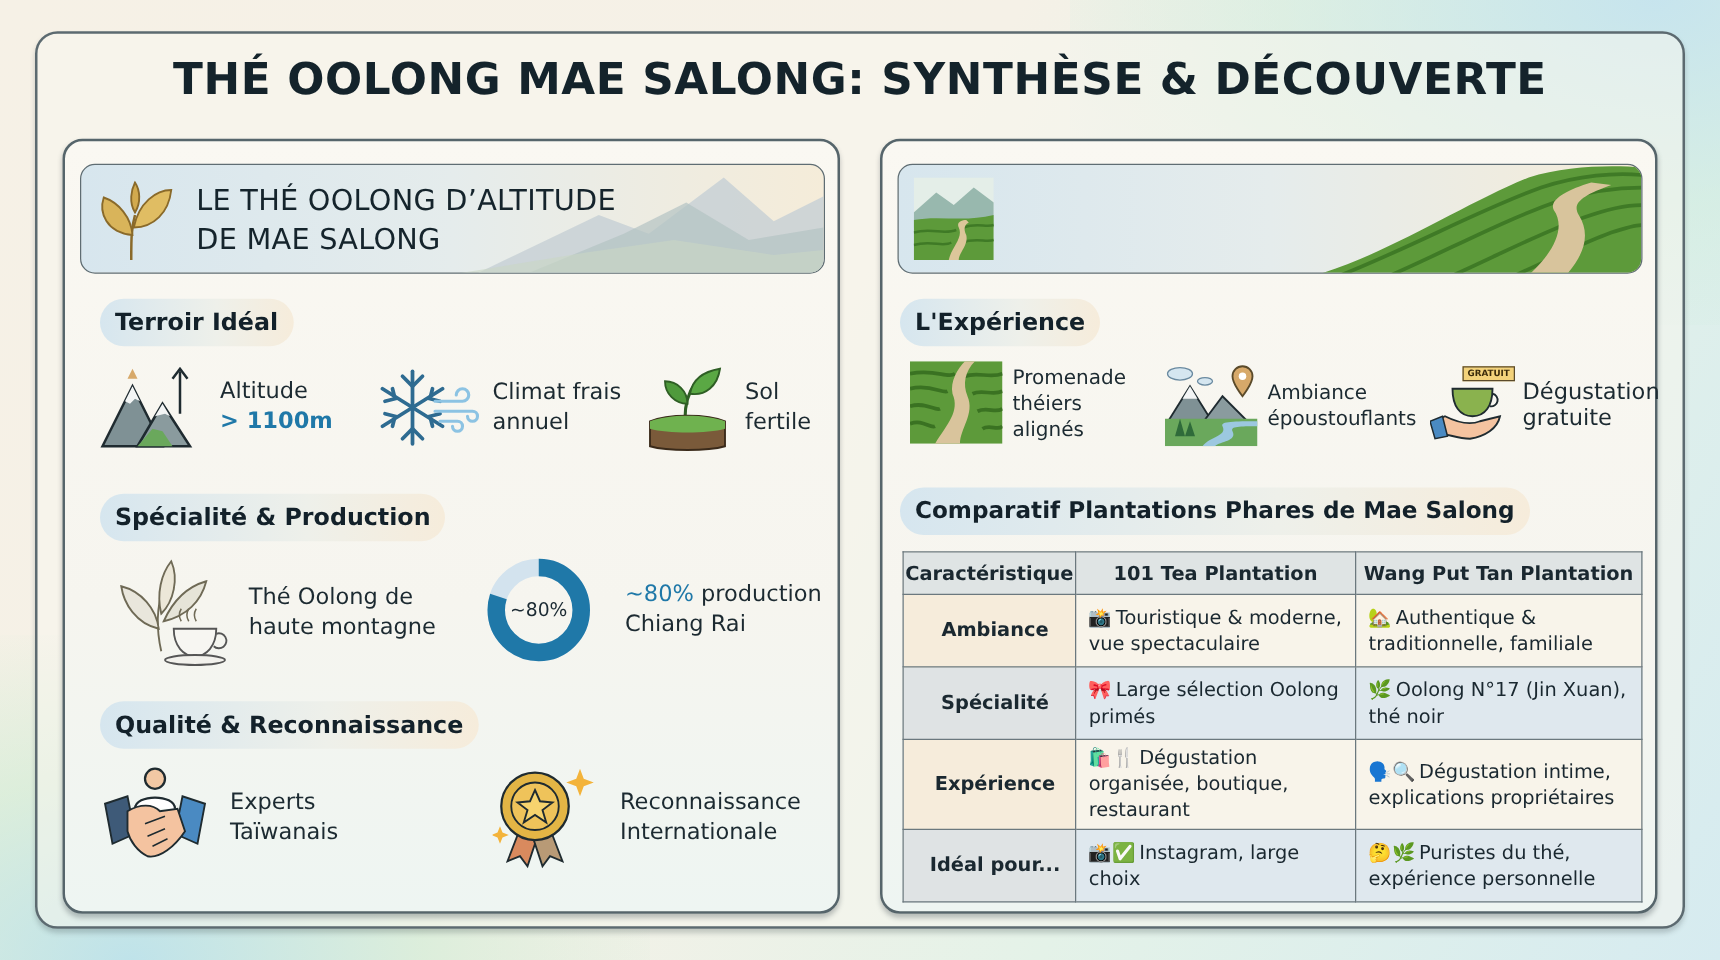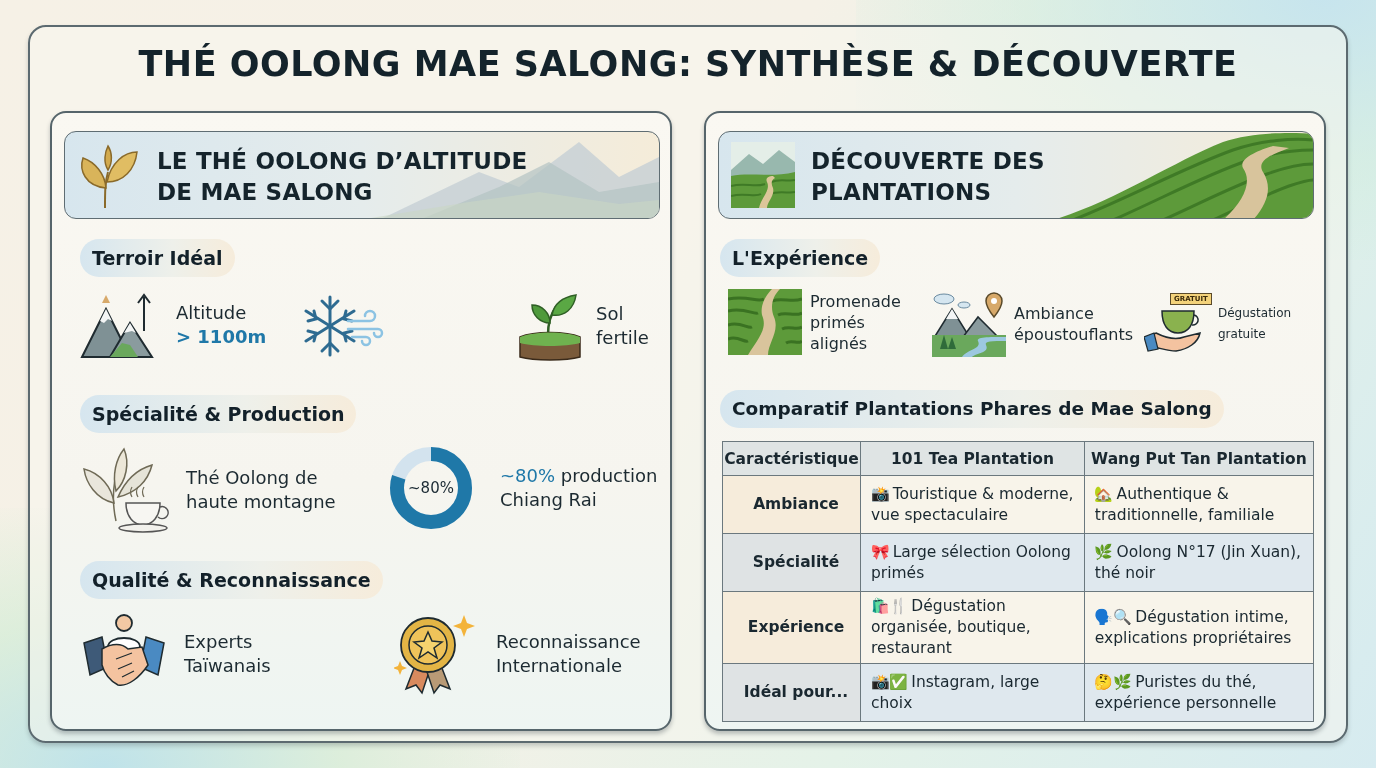--- a/index.html
+++ b/index.html
@@ -38,21 +38,21 @@
     .panel.left { left: 50px; width: 622px; }
     .panel.right { left: 704px; width: 622px; }
     .banner {
       position: absolute; left: 12px; top: 18px; width: 596px; height: 88px;
       border: 1.5px solid #5f6d73; border-radius: 12px;
       background: linear-gradient(90deg, #d7e6ee 0%, #e5ecec 50%, #f5ecd9 100%);
       overflow: hidden;
     }
     .banner-title {
       position: absolute; left: 92px; top: 14px;
-      font-weight: bold; font-size: 23px; line-height: 31px; color: #15242c;
+      font-weight: normal; font-size: 23px; line-height: 31px; color: #15242c;
       letter-spacing: 0.2px;
     }
     .pill {
       position: absolute; height: 38px; padding: 0 12px; border-radius: 19px;
       background: linear-gradient(90deg, #d6e6ef 0%, #eef0ea 60%, #f6ecdb 100%);
       font-weight: bold; font-size: 19px; line-height: 38px; color: #13212a;
       white-space: nowrap;
     }
     .feat { position: absolute; display: flex; align-items: center; }
     .feat .txt { font-size: 18px; line-height: 24px; color: #1c2a31; }
@@ -134,39 +134,43 @@
         <polyline points="48,38 40,40 42,48"></polyline>
         <polyline points="4,38 12,40 10,48"></polyline>
         <polyline points="48,28 40,26 42,18"></polyline>
       </g>
       <g stroke="#8cc3e3" stroke-width="2.5" fill="none" stroke-linecap="round">
         <path d="M44 28 H66 a5 5 0 1 0 -5 -5"></path>
         <path d="M44 36 H74 a4 4 0 1 1 -4 4"></path>
         <path d="M48 44 H62 a4 4 0 1 1 -4 4"></path>
       </g>
     </svg>
+    <div class="txt" style="margin-left:10px">
+      <div>Climat frais</div>
+      <div>annuel</div>
+    </div>
   </div>
 
   <div class="feat" style="left:466px;top:178px">
     <svg class="icon" width="64" height="70" viewBox="0 0 64 70">
       <path d="M30 44 C30 34 32 24 38 16" stroke="#2f5f25" stroke-width="2.5" fill="none"></path>
       <path d="M32 32 C22 32 14 24 14 14 C24 14 32 22 32 32Z" fill="#4f9a3c" stroke="#2f5f25" stroke-width="1.5"></path>
       <path d="M34 24 C36 12 46 6 58 4 C56 18 46 26 34 24Z" fill="#5aa844" stroke="#2f5f25" stroke-width="1.5"></path>
       <path d="M2 46 C16 40 48 40 62 46 L62 66 C48 70 16 70 2 66Z" fill="#7a5a3a" stroke="#3a2a1a" stroke-width="1.5"></path>
       <path d="M2 46 C16 40 48 40 62 46 L62 52 C48 56 16 56 2 52Z" fill="#6fb24f"></path>
     </svg>
     <div class="txt" style="margin-left:14px">
       <div>Sol</div>
       <div>fertile</div>
     </div>
   </div>
 
   <div class="pill" style="left:28px;top:282px">Spécialité &amp; Production</div>
 
-  <div class="feat" style="left:30px;top:334px">
+  <div class="feat" style="left:43px;top:334px">
     <svg class="icon" width="92" height="86" viewBox="0 0 92 86">
       <path d="M34 74 C30 56 30 40 36 20" stroke="#6f6a56" stroke-width="1.5" fill="none"></path>
       <path d="M32 56 C14 52 4 36 2 22 C18 26 30 40 32 56Z" fill="#e9e6dc" stroke="#6f6a56" stroke-width="1.5"></path>
       <path d="M34 44 C30 28 34 12 42 2 C48 16 44 34 34 44Z" fill="#ece7d8" stroke="#6f6a56" stroke-width="1.5"></path>
       <path d="M36 50 C44 32 56 22 70 18 C66 34 54 46 36 50Z" fill="#e6e4d8" stroke="#6f6a56" stroke-width="1.5"></path>
       <path d="M50 50 q-3 -5 0 -10 M56 50 q-3 -5 0 -10 M62 50 q-3 -5 0 -10" stroke="#6f6a56" stroke-width="1.2" fill="none"></path>
       <path d="M44 56 H78 C78 70 70 78 61 78 C52 78 44 70 44 56Z" fill="#f7f6f2" stroke="#555" stroke-width="1.5"></path>
       <path d="M78 60 a6 6 0 1 1 -2 10" stroke="#555" stroke-width="1.5" fill="none"></path>
       <ellipse cx="61" cy="81" rx="24" ry="4" fill="#f2f1ec" stroke="#555" stroke-width="1.5"></ellipse>
     </svg>
@@ -241,24 +245,20 @@
       <polygon points="0,28 18,12 32,22 48,8 64,20 64,40 0,40" fill="#98b8ae"></polygon>
       <path d="M0 34 C20 30 40 36 64 30 L64 66 L0 66Z" fill="#5d9a3a"></path>
       <g stroke="#3f7a26" stroke-width="2" fill="none">
         <path d="M0 44 C14 40 24 46 34 42"></path>
         <path d="M0 54 C14 50 24 56 30 52"></path>
         <path d="M40 40 C50 36 58 40 64 38"></path>
         <path d="M38 52 C50 48 58 52 64 50"></path>
       </g>
       <path d="M28 66 C30 56 40 48 36 40 C34 36 38 34 42 34 L44 36 C40 38 40 42 42 46 C44 54 36 60 36 66Z" fill="#dcc69a"></path>
     </svg>
-    <div class="banner-title">
-      <div>DÉCOUVERTE DES</div>
-      <div>PLANTATIONS</div>
-    </div>
   </div>
 
   <div class="pill" style="left:14px;top:126px">L'Expérience</div>
 
   <div class="feat" style="left:22px;top:176px">
     <svg class="icon" width="74" height="66" viewBox="0 0 74 66">
       <rect width="74" height="66" fill="#5d9a3a"></rect>
       <g stroke="#3a7222" stroke-width="3" fill="none">
         <path d="M0 10 C20 6 30 14 36 10"></path>
         <path d="M0 22 C16 18 26 26 30 24"></path>
@@ -266,21 +266,21 @@
         <path d="M0 50 C10 46 16 54 20 52"></path>
         <path d="M44 12 C54 8 64 14 74 10"></path>
         <path d="M50 26 C58 22 66 28 74 24"></path>
         <path d="M54 40 C62 36 68 42 74 38"></path>
         <path d="M58 54 C64 50 70 56 74 52"></path>
       </g>
       <path d="M20 66 C30 50 40 40 34 26 C32 16 38 6 44 0 L52 0 C44 8 42 18 46 28 C52 42 40 54 40 66Z" fill="#d9c49c"></path>
     </svg>
     <div class="txt" style="margin-left:8px;font-size:16px;line-height:21px">
       <div>Promenade</div>
-      <div>primés</div>
+      <div>théiers</div>
       <div>alignés</div>
     </div>
   </div>
 
   <div class="feat" style="left:226px;top:178px">
     <svg class="icon" width="74" height="66" viewBox="0 0 74 66">
       <ellipse cx="12" cy="8" rx="10" ry="5" fill="#d5e6f0" stroke="#6a8aa0" stroke-width="1"></ellipse>
       <ellipse cx="32" cy="14" rx="6" ry="3" fill="#d5e6f0" stroke="#6a8aa0" stroke-width="1"></ellipse>
       <polygon points="0,50 20,18 40,50" fill="#7f9195" stroke="#1f2b30" stroke-width="1.5"></polygon>
       <polygon points="14,28 20,18 26,28" fill="#f3f5f5"></polygon>
@@ -301,21 +301,21 @@
   <div class="feat" style="left:438px;top:180px">
     <div style="position:relative;width:64px;height:62px">
       <div style="position:absolute;left:26px;top:0;background:#f3d27a;border:1px solid #5a4a2a;font-size:7px;font-weight:bold;padding:1px 3px;color:#3a2a0a">GRATUIT</div>
       <svg style="position:absolute;left:0;top:14px" width="64" height="48" viewBox="0 0 64 48">
         <path d="M18 4 H50 C50 18 44 26 34 26 C24 26 18 18 18 4Z" fill="#8ab24e" stroke="#1f2b30" stroke-width="1.5"></path>
         <path d="M50 8 a5 5 0 1 1 -2 10" stroke="#1f2b30" stroke-width="1.5" fill="none"></path>
         <path d="M4 30 L12 26 C20 30 30 34 40 30 L56 26 C54 36 44 42 32 44 C22 44 14 40 8 40Z" fill="#f4c3a0" stroke="#1f2b30" stroke-width="1.5"></path>
         <polygon points="0,30 10,26 14,42 4,44" fill="#4a8ac2" stroke="#1f2b30" stroke-width="1.2"></polygon>
       </svg>
     </div>
-    <div class="txt" style="margin-left:10px;font-size:12px;line-height:21px">
+    <div class="txt" style="margin-left:10px;font-size:18px;line-height:21px">
       <div>Dégustation</div>
       <div>gratuite</div>
     </div>
   </div>
 
   <div class="pill" style="left:14px;top:277px;font-size:18.5px">Comparatif Plantations Phares de Mae Salong</div>
 
   <table class="cmp">
     <thead>
       <tr>

